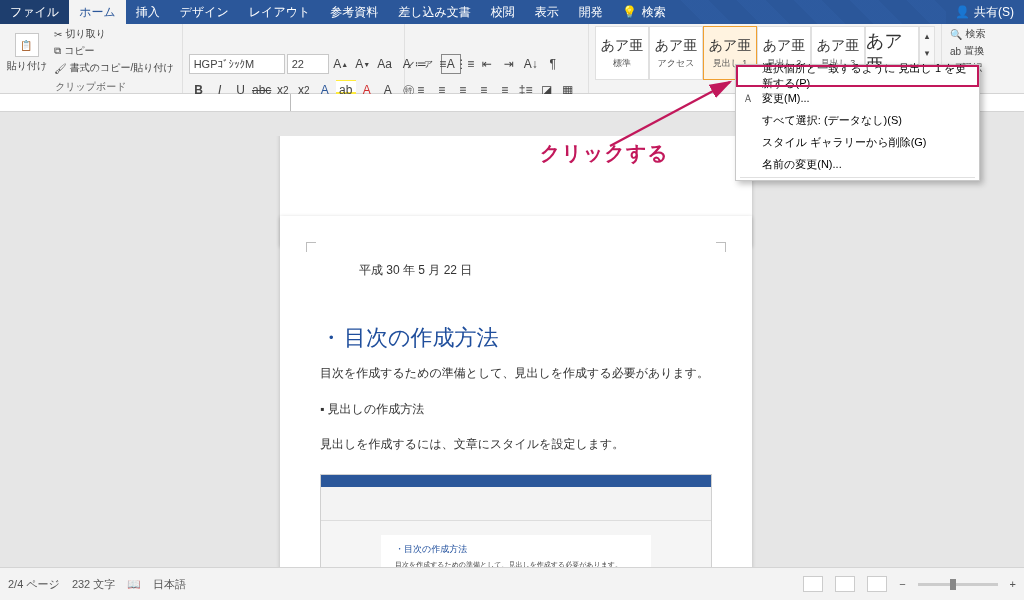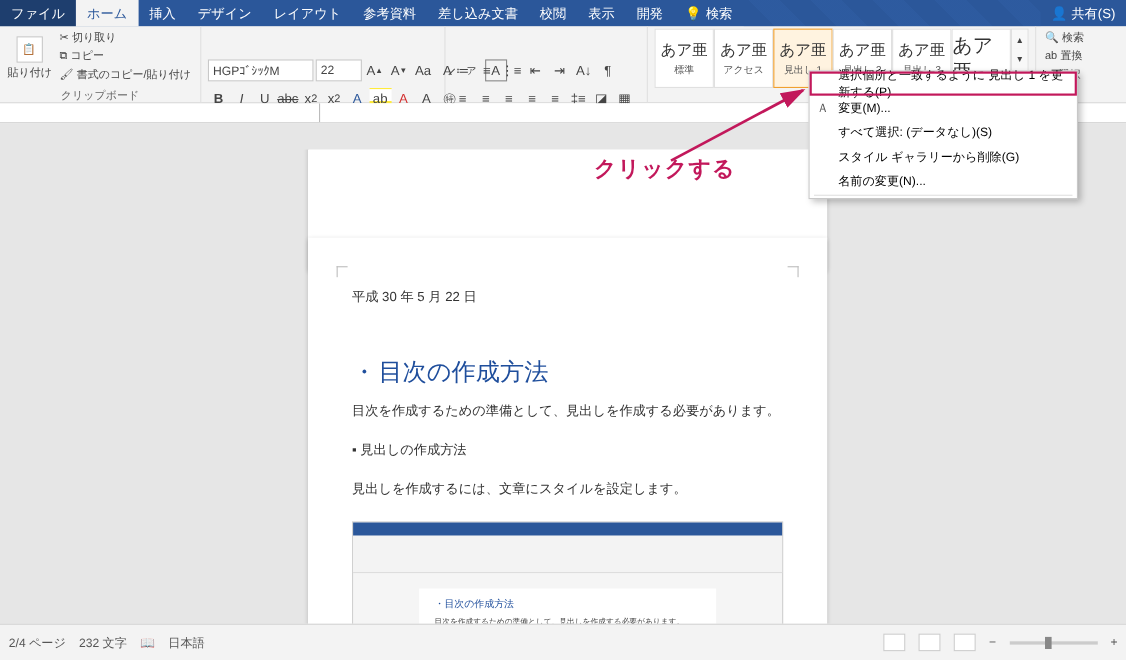--- a/index.html
+++ b/index.html
@@ -45,21 +45,21 @@
 .context-menu .item.hl { outline: 2px solid #c2185b; outline-offset: -2px; }
 .context-menu .item .iico { position: absolute; left: 4px; width: 16px; text-align: center; color: #555; }
 .context-menu .sep { height: 1px; background: #e0e0e0; margin: 2px 4px; }
 
 .ruler { height: 18px; background: #fff; border-bottom: 1px solid #d4d4d4; margin: 0 0 0 0; position: relative; }
 .ruler-inner { position: absolute; left: 290px; width: 460px; height: 100%; background: #fff; border-left: 1px solid #bbb; border-right: 1px solid #bbb; }
 .canvas { position: absolute; top: 136px; left: 0; right: 0; bottom: 20px; overflow: hidden; background: #e6e6e6; }
 .page { position: absolute; background: #fff; box-shadow: 0 1px 4px rgba(0,0,0,0.2); }
 .page.top { left: 280px; top: -60px; width: 472px; height: 170px; }
 .page.main { left: 280px; top: 80px; width: 472px; height: 600px; padding: 46px 40px; font-family: "MS Mincho", serif; font-size: 13px; color: #333; }
-.page.main .date { text-align: left; margin-bottom: 44px; font-size: 12px; }
+.page.main .date { text-align: left; margin-bottom: 44px; font-size: 12px; margin-left: 39px; }
 .page.main h1 { color: #1f4e9c; font-size: 22px; font-weight: normal; margin-bottom: 10px; }
 .page.main h1::before { content: "・"; margin-right: 2px; }
 .page.main p { font-size: 12px; line-height: 1.8; margin-bottom: 14px; }
 .page.main .sub::before { content: "▪ "; }
 .crop { position: absolute; width: 10px; height: 10px; border-color: #bdbdbd; }
 .crop.tl { border-top: 1px solid #bdbdbd; border-left: 1px solid #bdbdbd; }
 .crop.tr { border-top: 1px solid #bdbdbd; border-right: 1px solid #bdbdbd; }
 
 .annotation { position: absolute; top: 140px; left: 540px; color: #c2185b; font-size: 20px; font-weight: 700; z-index: 50; letter-spacing: 1px; }
 .arrow { position: absolute; top: 76px; left: 600px; z-index: 49; }

